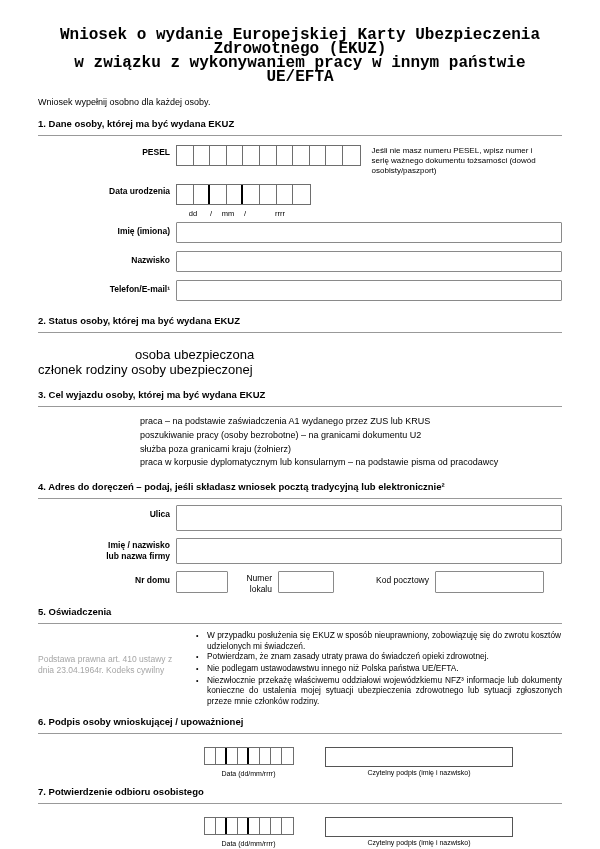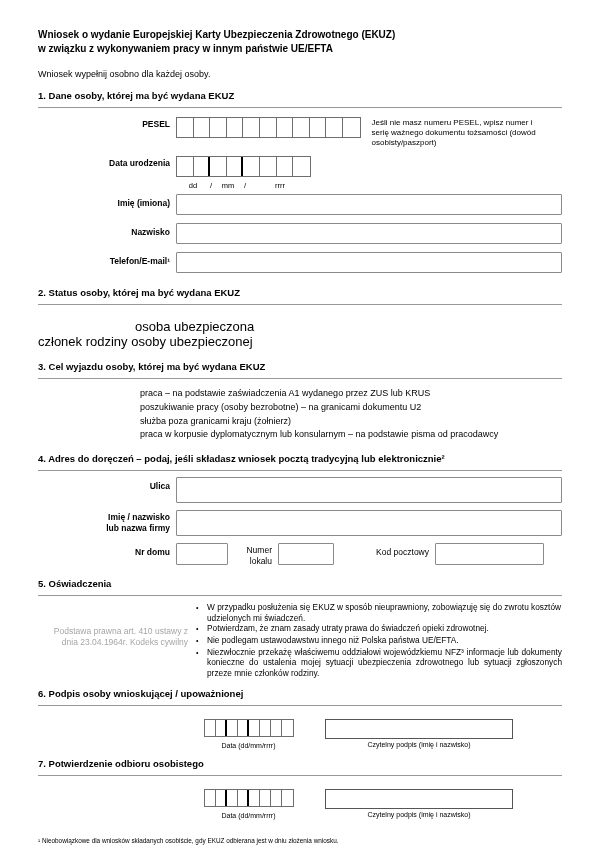--- a/index.html
+++ b/index.html
@@ -3,21 +3,21 @@
 <meta charset="utf-8">
 <style>
   * { margin:0; padding:0; box-sizing:border-box; }
   html,body { background:#e8e8e8; }
   .page {
     width:600px; height:849px; margin:0 auto; background:#ffffff;
     font-family:"Liberation Sans","DejaVu Sans",sans-serif; color:#000;
     padding:28px 38px 0 38px; overflow:hidden; position:relative;
   }
   
-  .title { font-weight:bold; font-size:10px; line-height:14px; }
+  .title { text-align:center; font-weight:bold; font-size:16px; line-height:14px;font-family:Liberation Mono, monospace; }
   .intro { margin-top:13px; font-size:9px; }
   .section-heading { font-weight:bold; font-size:9.5px; line-height:12px; }
   .rule { border:none; border-top:1.5px solid #999; margin-top:5px; }
   
   .frow { display:flex; align-items:flex-start; }
   .flabel {
     width:138px; padding-right:6px; text-align:right;
     font-weight:bold; font-size:8.5px; line-height:10.5px;
     white-space:pre-line; flex:none; padding-top:4px;
   }
@@ -45,21 +45,21 @@
   .status-opt2 { display:inline-block; }
   .goal-list { margin-top:8px; margin-bottom:11px; font-size:9px; line-height:13.8px; padding-left:102px; }
   
   .small-box { height:22px; border:1px solid #8a8a8a; border-radius:1px; background:#fff;
                font:inherit; font-size:10px; padding:0 3px; outline:none; flex:none; }
   .inline-label { font-weight:normal; font-size:8.5px; line-height:10.5px; text-align:right;
                   white-space:pre-line; padding-right:6px; padding-top:4px; flex:none; }
   
   .decl-wrap { display:flex; margin-top:6px; margin-bottom:10px; }
   .legal-note { width:150px; flex:none; color:#a6a6a6; font-size:8.5px; line-height:11px;
-                text-align:right; margin-top:24px; }
+                text-align:left; margin-top:24px; }
   .bullets { flex:1; margin-left:8px; }
   .bullet { display:flex; font-size:8.3px; line-height:10.6px; }
   .bullet .dot { width:11px; flex:none; text-align:left; font-size:7px; padding-top:1px; }
   .bullet .btxt { flex:1; }
   .bullet .btxt.just { text-align:justify; }
   
   .sign-row { display:flex; margin-left:162px; margin-top:13px; margin-bottom:8px; }
   .sign-col-a { width:97px; flex:none; text-align:center; }
   .sign-col-b { width:188px; flex:none; margin-left:28px; text-align:center; }
   .sig-box { height:20px; border:1px solid #555; background:#fff; }

